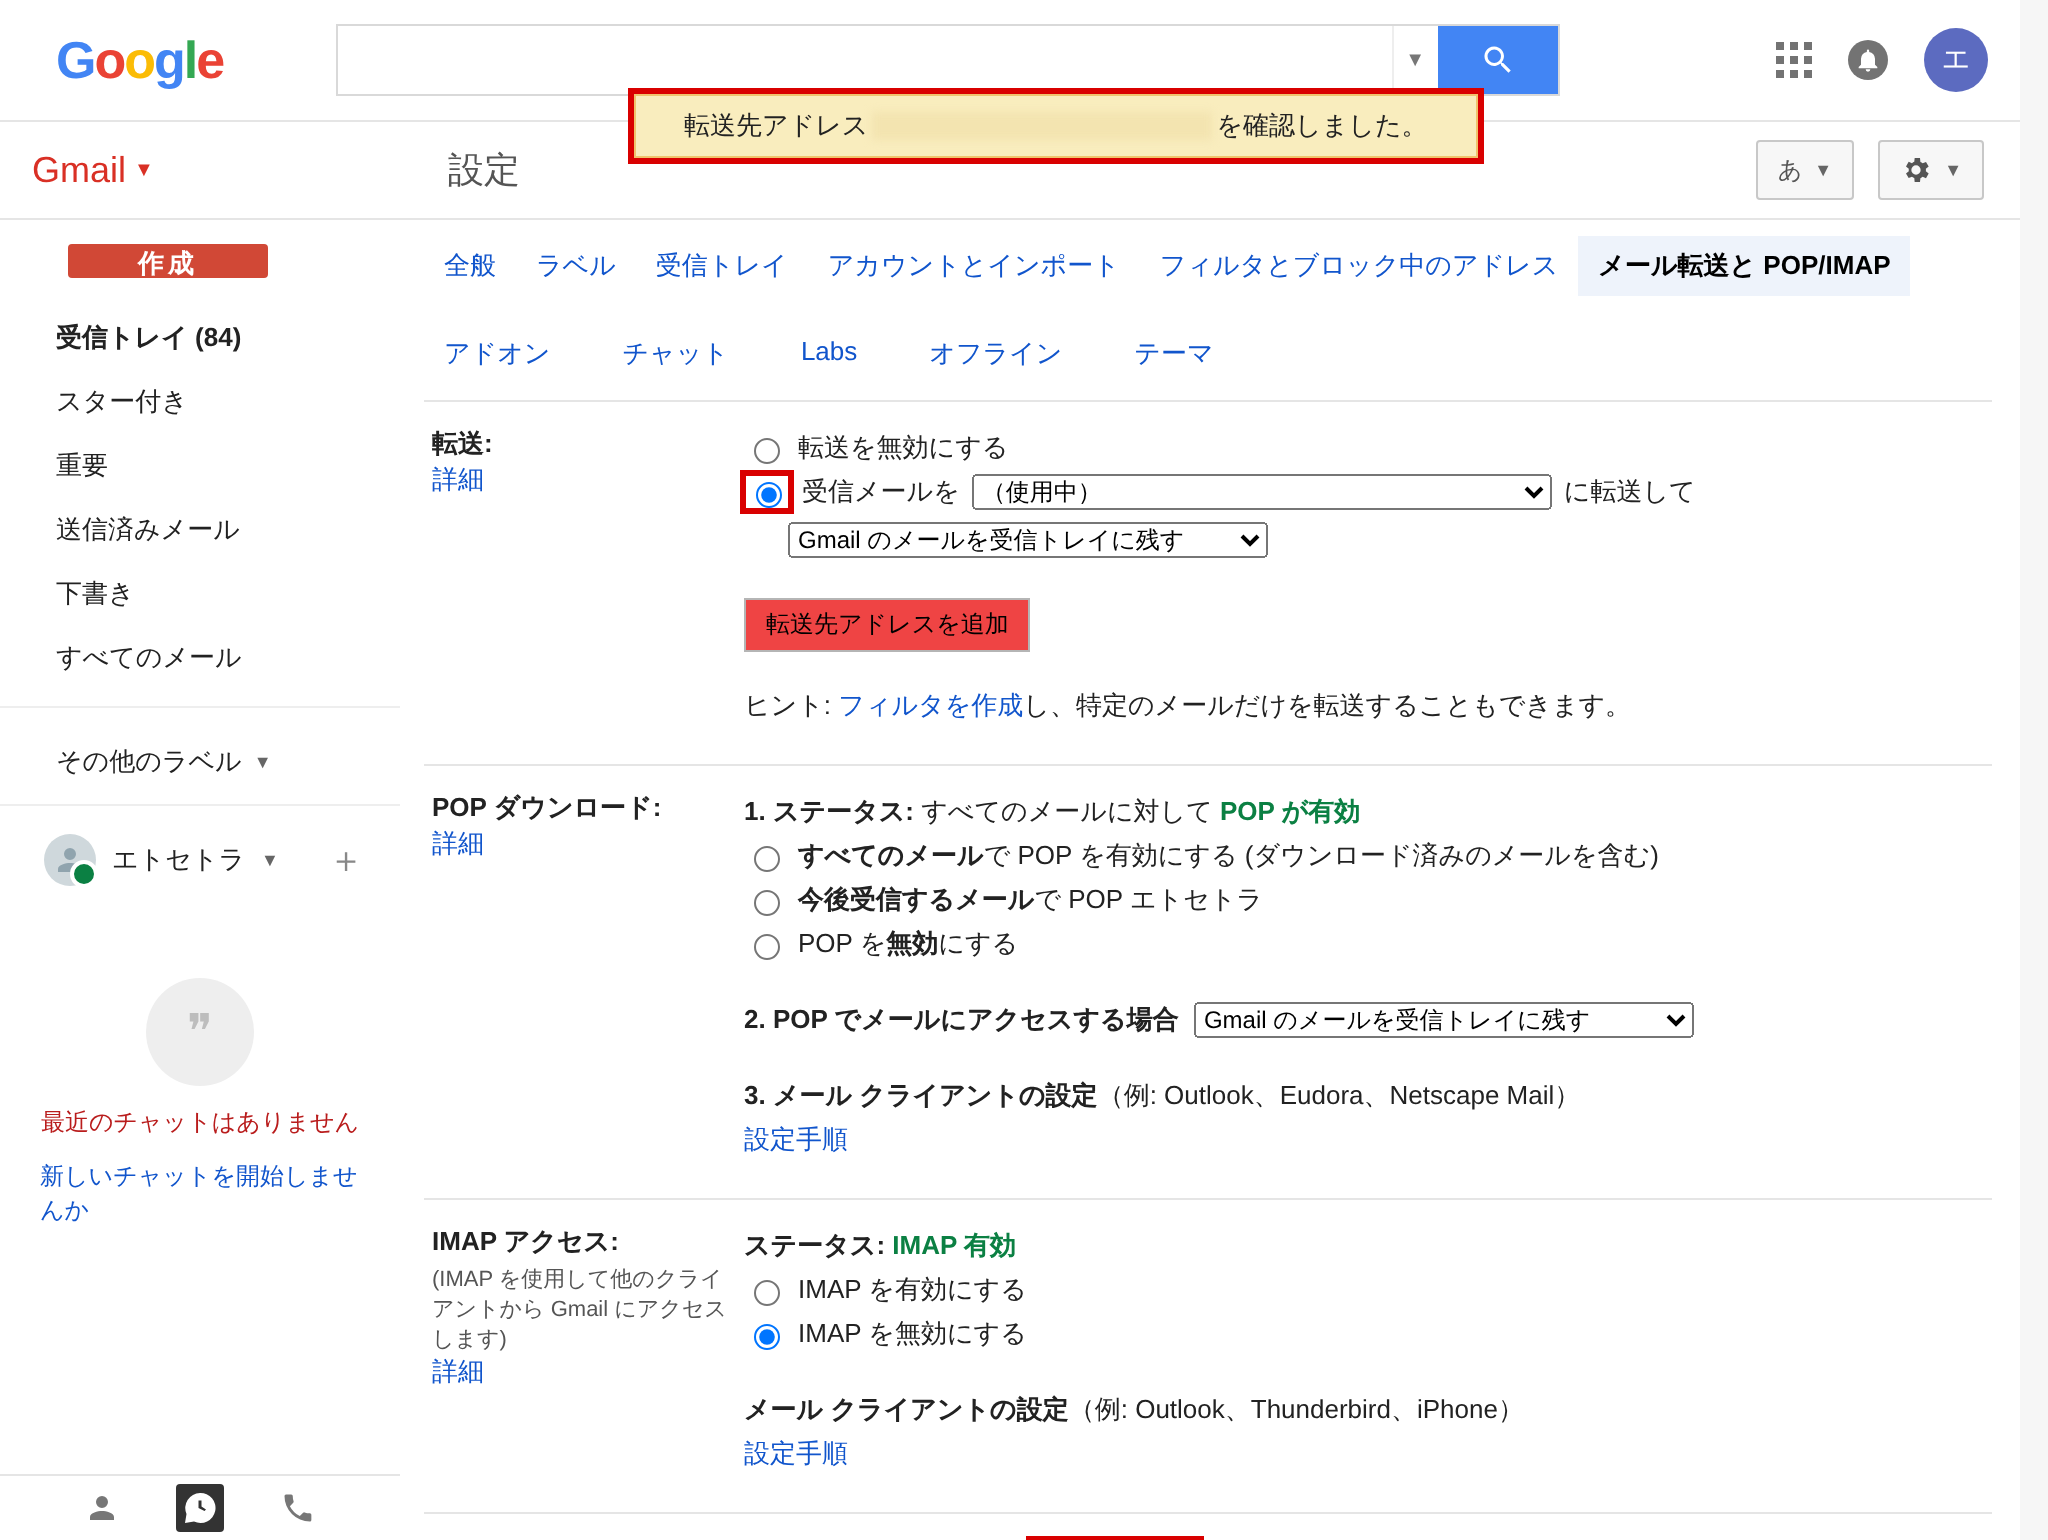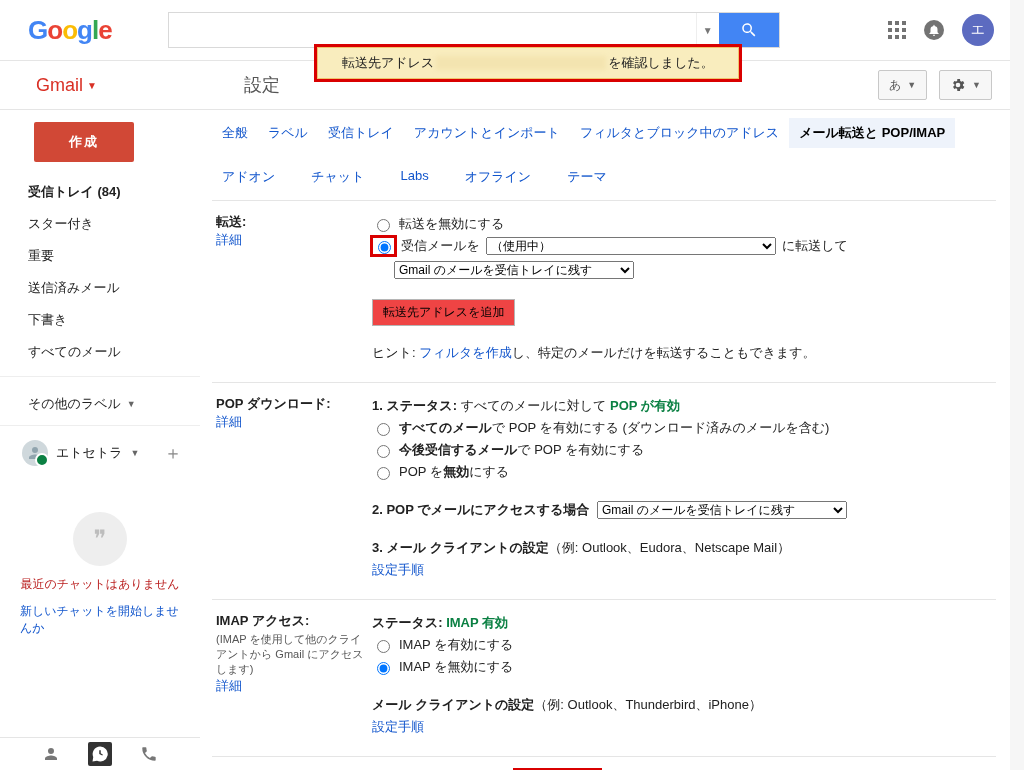--- a/index.html
+++ b/index.html
@@ -24,32 +24,32 @@
   .apps-icon i{background:#737373;}
   .bell{width:20px;height:20px;border-radius:50%;background:#737373;display:flex;align-items:center;justify-content:center;color:#fff;font-size:12px;}
   .avatar{width:32px;height:32px;border-radius:50%;background:#5c6bc0;color:#fff;display:flex;align-items:center;justify-content:center;font-size:14px;}
   
   .notice-wrap{position:absolute;left:314px;top:44px;z-index:5;}
   .notice-outer{border:3px solid #d90000;}
   .notice{background:#f9edbe;border:1px solid #f0c36d;padding:6px 24px;font-size:13px;color:#222;display:flex;align-items:center;}
   .notice .blur{display:inline-block;width:170px;height:14px;background:#f3e4b0;filter:blur(2px);margin:0 2px;}
   
   .row2{display:flex;align-items:center;height:48px;border-bottom:1px solid #e5e5e5;}
-  .row2 .gmail{width:200px;padding-left:36px;color:#d93025;font-size:18px;display:flex;align-items:center;gap:2px;}
+  .row2 .gmail{width:200px;padding-left:16px;color:#d93025;font-size:18px;display:flex;align-items:center;gap:2px;}
   .row2 .gmail .caret{color:#d93025;font-size:10px;margin-left:2px;}
   .row2 .title{font-size:18px;color:#d93025;color:#dd4b39;}
   .row2 .title{color:#dd4b39;}
   .row2 .title{color:#555;margin-left:8px;}
   .row2 .right{margin-left:auto;display:flex;gap:12px;padding-right:18px;}
   .pillbtn{border:1px solid #c8c8c8;background:#f7f7f7;border-radius:2px;height:28px;display:flex;align-items:center;padding:0 10px;font-size:12px;color:#555;cursor:pointer;}
   .pillbtn .caret{margin-left:6px;font-size:9px;color:#666;}
   
   .body{display:flex;height:calc(770px - 60px - 48px);}
   .side{width:200px;flex:none;padding-top:12px;}
-  .compose{margin:0 20px 14px 34px;background:#d14836;color:#fff;border:none;height:40px;width:100px;font-size:13px;font-weight:bold;letter-spacing:2px;border-radius:2px;display:block;}
+  .compose{margin:0 20px 14px 34px;background:#d14836;color:#fff;border:none;height:17px;width:100px;font-size:13px;font-weight:bold;letter-spacing:2px;border-radius:2px;display:block;}
   .navitem{padding:4px 0 4px 28px;font-size:13px;color:#222;cursor:pointer;line-height:24px;}
   .navitem.bold{font-weight:bold;}
   .navother{padding:10px 0 4px 28px;color:#222;font-size:13px;display:flex;align-items:center;gap:6px;}
   .navother .caret{font-size:9px;color:#666;}
   .sep{border-top:1px solid #eee;margin:8px 0 8px 0;}
   .chatacct{display:flex;align-items:center;padding:6px 0 6px 22px;gap:8px;font-size:13px;}
   .chatacct .dot{position:relative;width:26px;height:26px;border-radius:50%;background:#cfd8dc;display:flex;align-items:center;justify-content:center;}
   .chatacct .dot svg{fill:#90a4ae;width:18px;height:18px;}
   .chatacct .presence{position:absolute;right:-1px;bottom:-1px;width:10px;height:10px;border-radius:50%;background:#0b8043;border:2px solid #fff;}
   .chatacct .plus{margin-left:auto;margin-right:18px;color:#888;font-size:18px;cursor:pointer;}
@@ -252,21 +252,21 @@
       <div class="content">
         <div>
           <b>1. ステータス:</b><span> すべてのメールに対して </span><span class="green">POP が有効</span>
         </div>
         <div class="radio-row">
               <input type="radio" name="pop" style="">
               <span><b>すべてのメール</b><span>で POP を有効にする (ダウンロード済みのメールを含む)</span></span>
             </div>
         <div class="radio-row">
               <input type="radio" name="pop" style="">
-              <span><b>今後受信するメール</b><span>で POP を有効にする</span></span>
+              <span><b>今後受信するメール</b><span>で POP エトセトラ</span></span>
             </div>
         <div class="radio-row">
               <input type="radio" name="pop" style="">
               <span><span>POP を</span><b>無効</b><span>にする</span></span>
             </div>
         <div style="margin-top:16px;">
           <b>2. POP でメールにアクセスする場合</b>
           <select style="width:250px;margin-left:4px"><option>Gmail のメールを受信トレイに残す</option></select>
         </div>
         <div style="margin-top:16px;">

